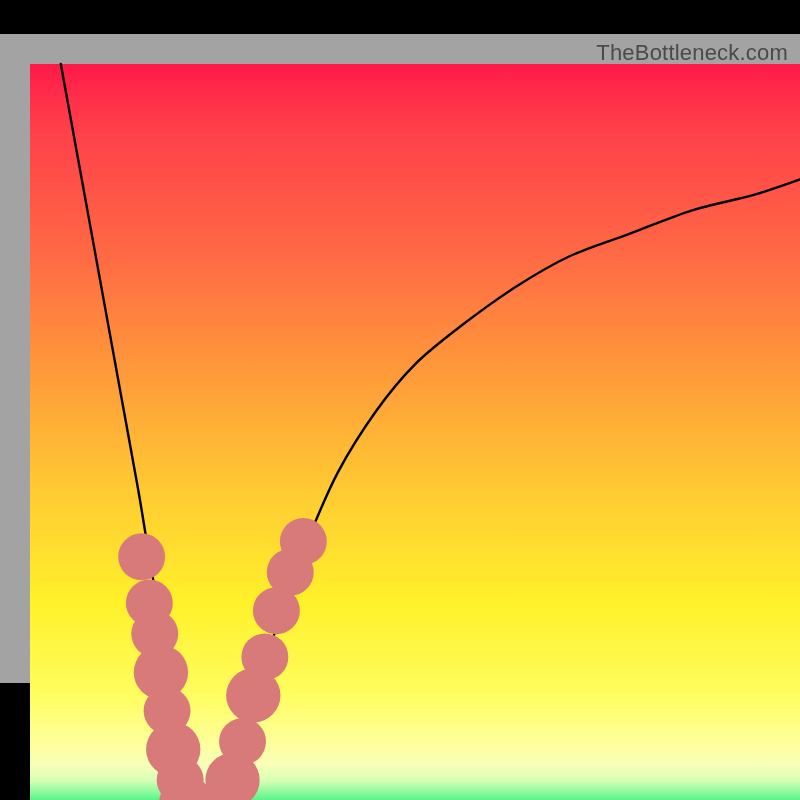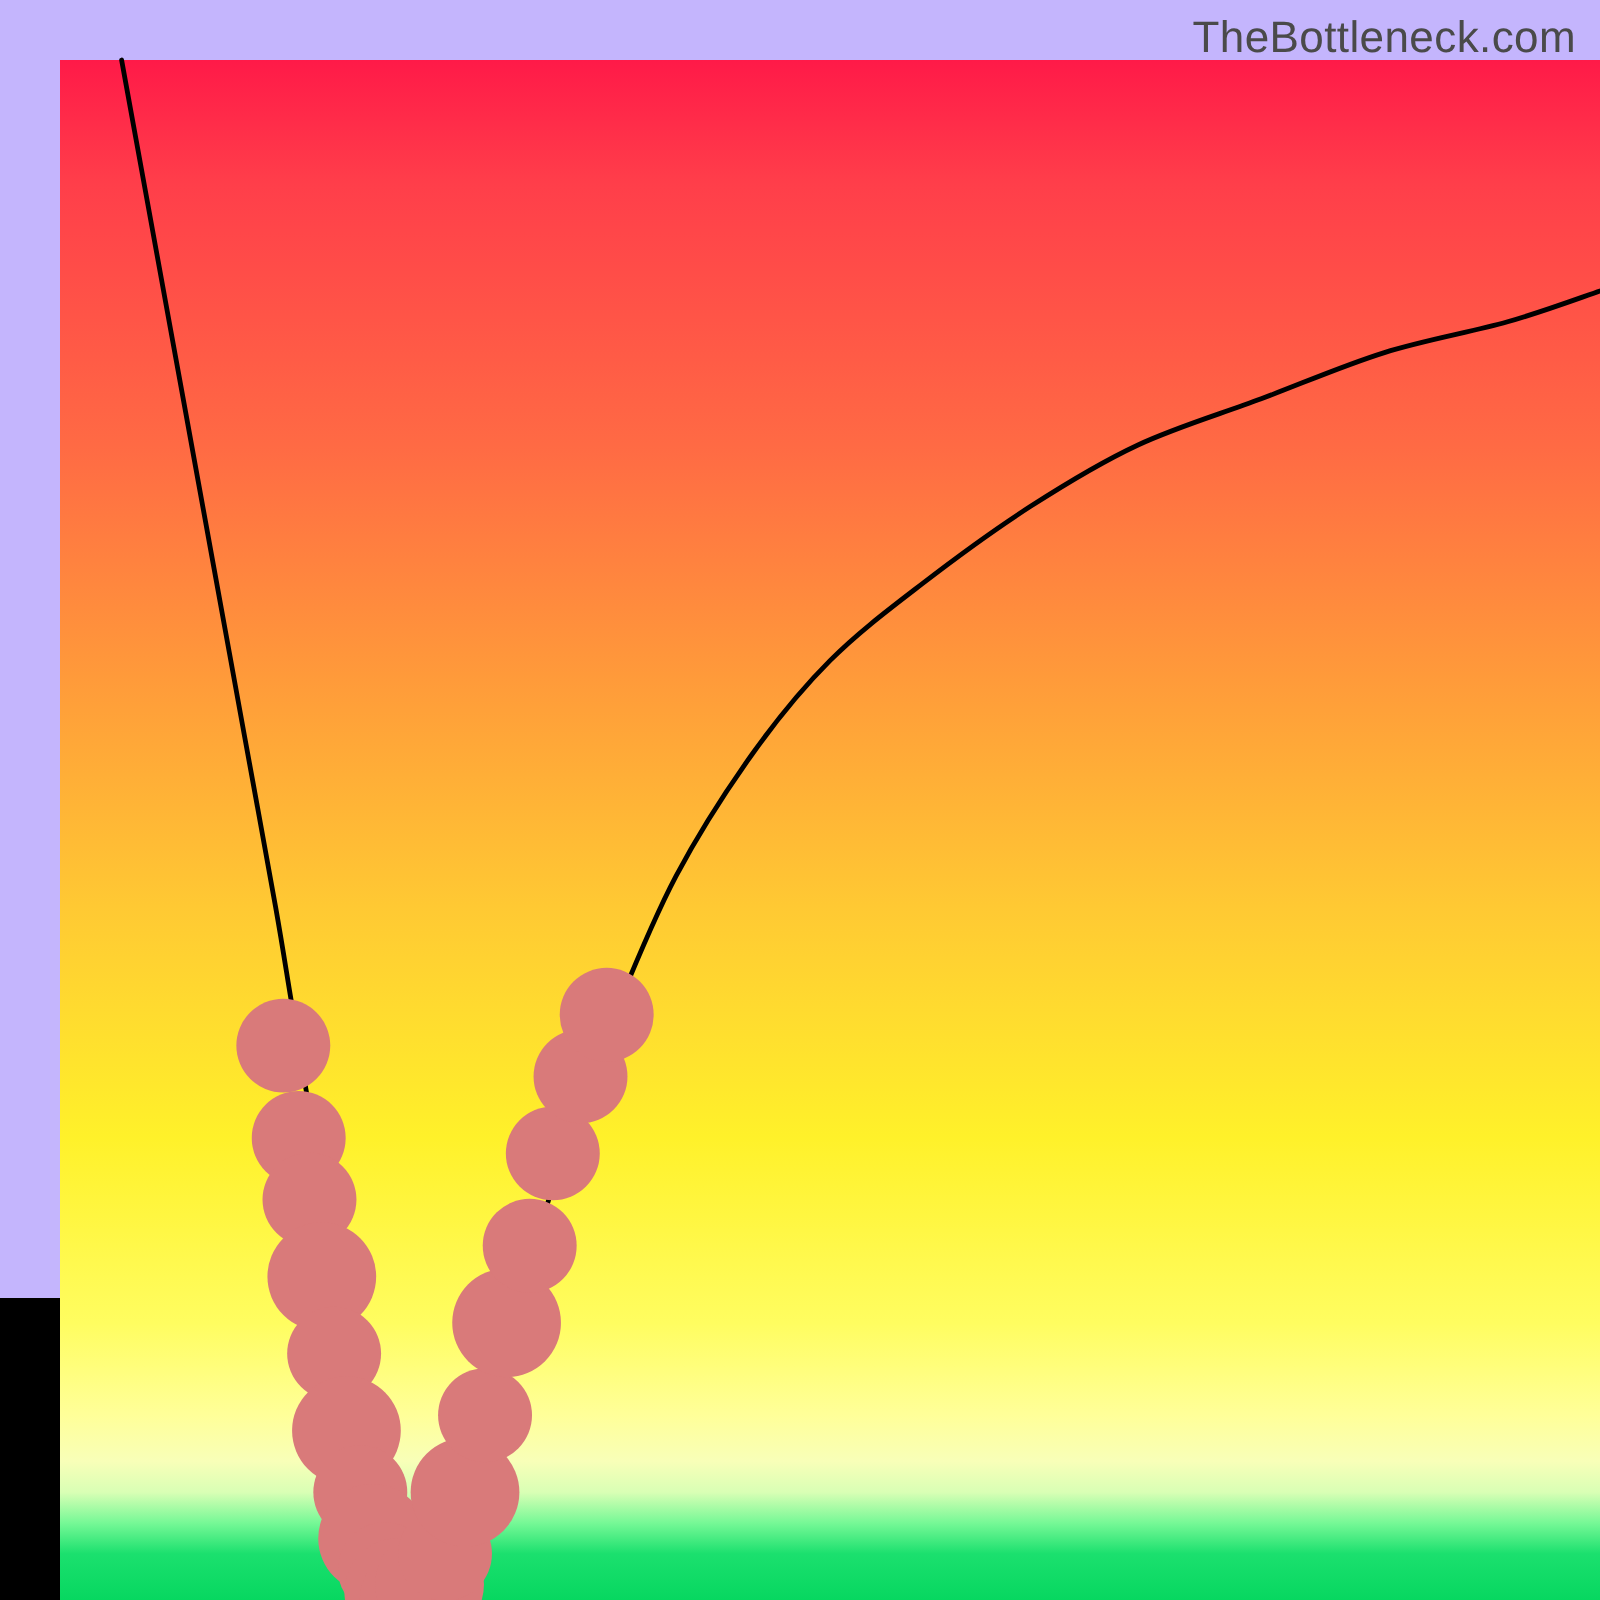--- a/index.html
+++ b/index.html
@@ -8,21 +8,22 @@
     width: 800px;
     height: 800px;
     overflow: hidden;
     background: #000;
     font-family: Arial, Helvetica, sans-serif;
   }
   .frame {
     position: relative;
     width: 800px;
     height: 649px;
-    background: #c4b5fd;
+    background: #a3a3a3;
+    margin-top: 34px;
   }
   .plot-area {
     position: absolute;
     left: 30px;
     top: 30px;
     width: 770px;
     height: 770px;
     
     background: linear-gradient(
       to bottom,

